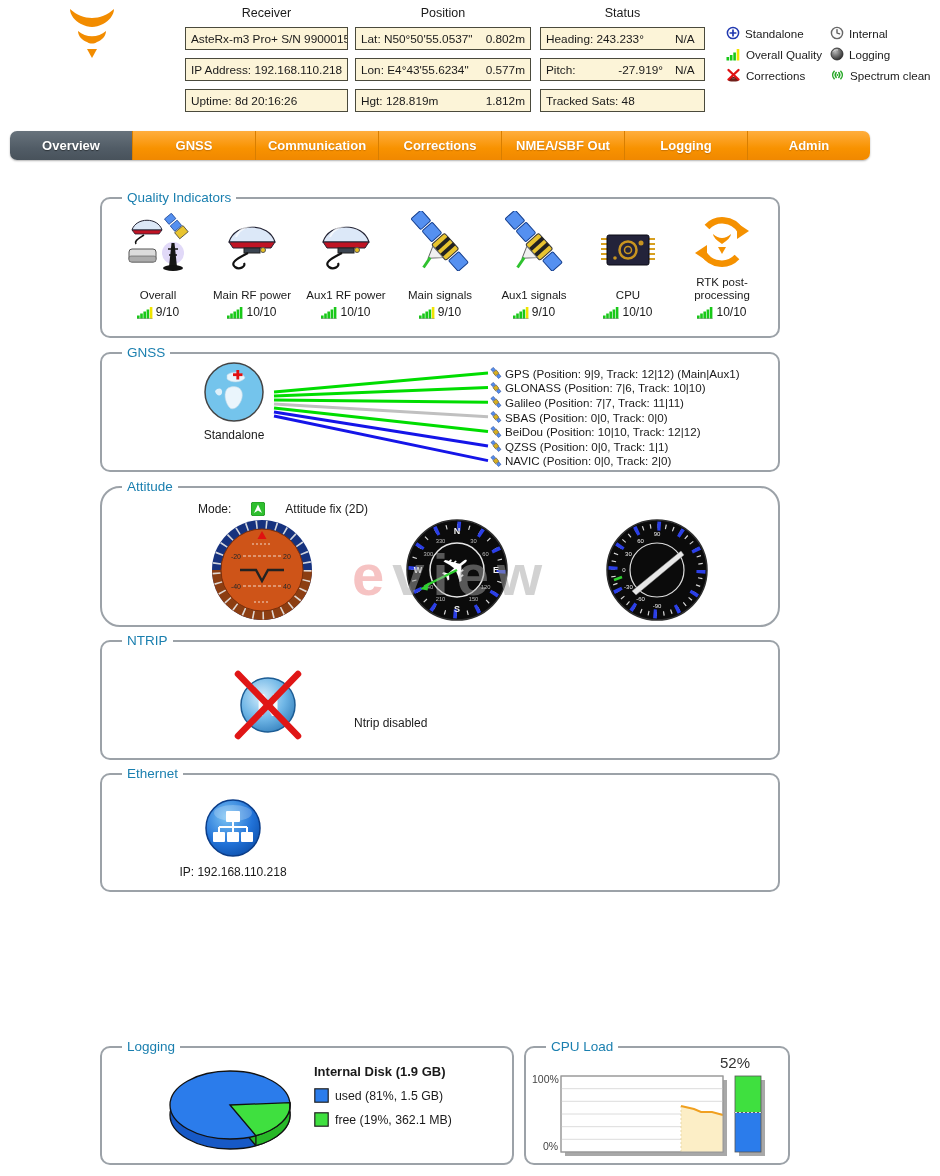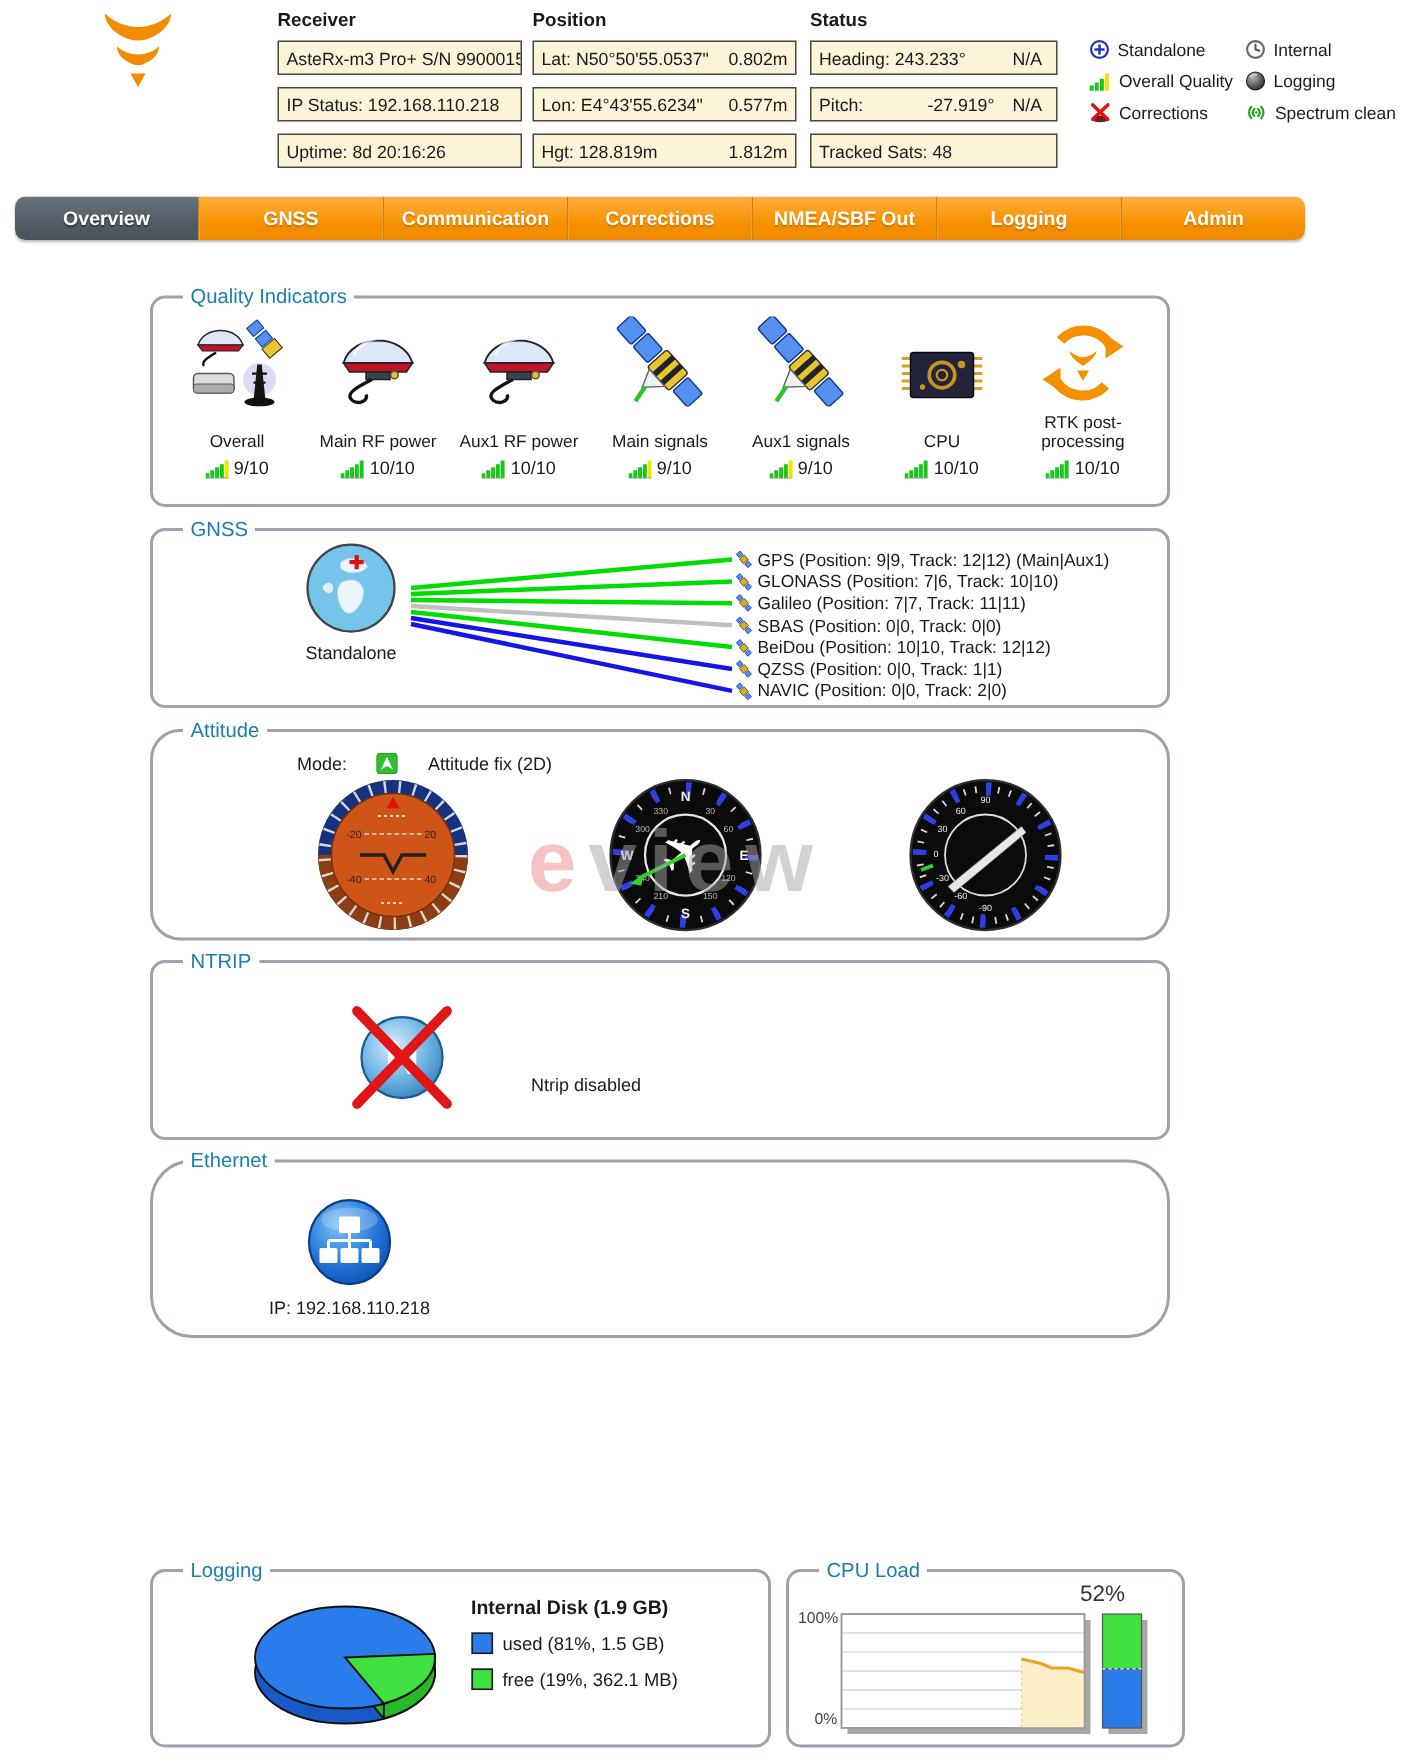--- a/index.html
+++ b/index.html
@@ -8,21 +8,21 @@
 
   
   .logo{position:absolute;left:8px;top:4px;width:168px;text-align:center;}
   .logo .pin{display:block;margin:0 auto;}
   .wordmark{font-size:27px;color:#3B3B3A;letter-spacing:.5px;line-height:1;white-space:nowrap;}
   .brand-dot{display:inline-block;width:5px;height:5px;border-radius:50%;background:#F28C00;vertical-align:16px;margin-left:2px;}
   .info-col{position:absolute;top:6px;}
   .col-receiver{left:185px;width:163px;}
   .col-position{left:355px;width:176px;}
   .col-status{left:540px;width:165px;}
-  .col-title{font-weight:bold;font-size:12.5px;text-align:left;margin-bottom:7px;}
+  .col-title{font-weight:normal;font-size:12.5px;text-align:center;margin-bottom:7px;}
   .ibox{background:#FCF4D8;border:1px solid #4A4A3C;padding:3px 5px;font-size:11.8px;margin-bottom:8px;height:15px;display:flex;align-items:center;white-space:nowrap;overflow:hidden;}
   .ibox .m{margin-left:auto;}
   .ibox .r{margin-left:auto;}
   .ibox .r2{margin-left:12px;min-width:24px;}
   .legend{position:absolute;left:726px;top:26px;display:grid;grid-template-columns:104px 122px;row-gap:7px;font-size:11.6px;}
   .legend .item{display:flex;align-items:center;gap:5px;white-space:nowrap;}
 
   
   .tabs{position:absolute;left:10px;top:131px;width:860px;height:29px;display:flex;border-radius:7px;overflow:hidden;box-shadow:0 1px 2px rgba(0,0,0,.3);}
   .tab{flex:1;display:flex;align-items:center;justify-content:center;color:#FFF;font-weight:bold;font-size:13px;cursor:pointer;background:linear-gradient(#FFAE3E,#F89200 60%,#F08800);border-left:1px solid #D87E00;text-shadow:0 1px 1px rgba(120,60,0,.35);}
@@ -30,21 +30,21 @@
   .tab.active{background:linear-gradient(#68737C,#515C66 60%,#48525B);text-shadow:0 1px 1px rgba(0,0,0,.45);}
 
   
   .content{position:absolute;left:100px;top:197px;width:690px;height:975px;}
   .panel{position:absolute;left:0;width:676px;border:2px solid #9CA2A8;border-radius:10px;background:#FFF;}
   .ptitle{position:absolute;top:-9px;left:20px;background:#FFF;padding:0 5px;font-size:13.5px;color:#1A7FAF;}
   .p-quality{top:0;height:137px;}
   .p-gnss{top:155px;height:116px;}
   .p-att{top:289px;height:137px;border-radius:20px;}
   .p-ntrip{top:443px;height:116px;}
-  .p-eth{top:576px;height:115px;border-radius:28px;}
+  .p-eth{top:576px;height:115px;}
   .p-ds{top:711px;height:116px;}
   .p-log{top:849px;height:115px;width:410px;}
   .p-cpu{top:849px;left:424px;width:262px;height:115px;}
 
   
   .qrow{display:flex;justify-content:space-between;padding:12px 10px 0;}
   .qitem{width:92px;text-align:center;}
   .qicon{height:60px;display:flex;align-items:flex-end;justify-content:center;}
   .qlabel{font-size:11.5px;line-height:1.18;margin-top:4px;min-height:28px;display:flex;align-items:flex-end;justify-content:center;}
   .qval{font-size:12px;display:flex;align-items:flex-end;justify-content:center;gap:3px;margin-top:2px;}
@@ -96,21 +96,21 @@
       <path d="M24,45 L34,45 L29,54 Z" fill="#F28C00"></path>
     </svg>
   </div>
 
   <div class="info-col col-receiver">
     <div class="col-title">Receiver</div>
     <div class="ibox">
         <span>AsteRx-m3 Pro+ S/N 9900015</span>
       </div>
     <div class="ibox">
-        <span>IP Status: 192.168.110.218</span>
+        <span>IP Address: 192.168.110.218</span>
       </div>
     <div class="ibox">
         <span>Uptime: 8d 20:16:26</span>
       </div>
   </div>
 
   <div class="info-col col-position">
     <div class="col-title">Position</div>
     <div class="ibox">
         <span>Lat: N50°50'55.0537"</span>

